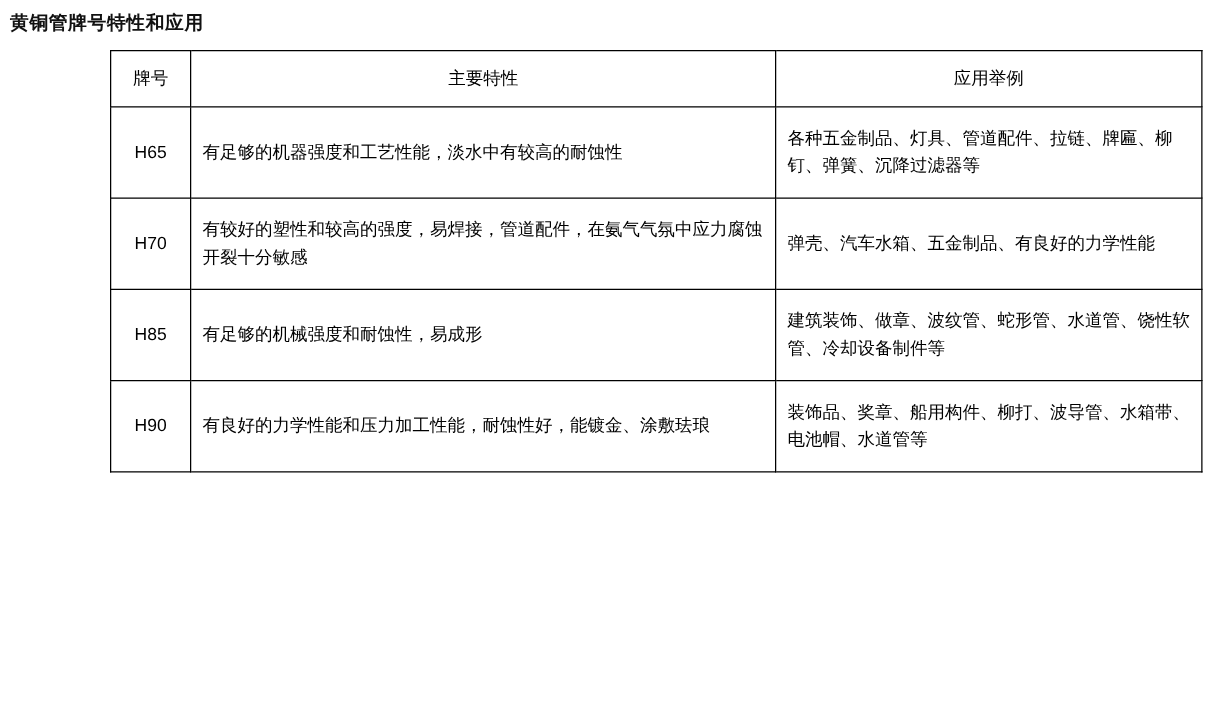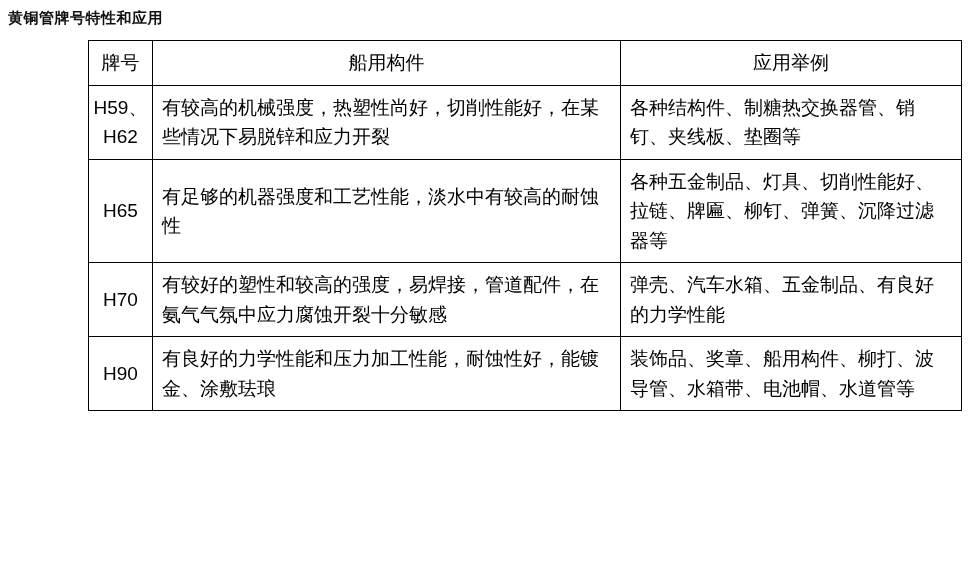--- a/index.html
+++ b/index.html
@@ -34,21 +34,21 @@
     width: 873px;
   }
   table.spec-table {
     border-collapse: collapse;
     width: 873px;
     table-layout: fixed;
   }
   table.spec-table td, table.spec-table th {
     border: 1px solid #000000;
     vertical-align: middle;
-    font-size: 19px;
+    font-size: 14px;
     line-height: 1.55;
     font-weight: normal;
     color: #000000;
     margin-top: 24px;
   }
   thead th {
     text-align: center;
     height: 36px;
     font-weight: normal;
     padding: 4px 6px;
@@ -89,40 +89,39 @@
   <div class="table-wrap">
     <table class="spec-table">
       <colgroup>
         <col class="c-grade">
         <col class="c-props">
         <col class="c-apps">
       </colgroup>
       <thead>
         <tr>
           <th>牌号</th>
-          <th>船用构件</th>
+          <th>主要特性</th>
           <th>应用举例</th>
         </tr>
       </thead>
       <tbody>
-        <tr class="row-h5962">
-          <td class="grade nowrap-break">H59、
-H62</td>
-          <td class="props">有较高的机械强度，热塑性尚好，切削性能好，在某些情况下易脱锌和应力开裂</td>
-          <td class="apps">各种结构件、制糖热交换器管、销钉、夹线板、垫圈等</td>
-        </tr>
         <tr class="row-h65">
           <td class="grade nowrap-break">H65</td>
           <td class="props">有足够的机器强度和工艺性能，淡水中有较高的耐蚀性</td>
-          <td class="apps">各种五金制品、灯具、切削性能好、拉链、牌匾、柳钉、弹簧、沉降过滤器等</td>
+          <td class="apps">各种五金制品、灯具、管道配件、拉链、牌匾、柳钉、弹簧、沉降过滤器等</td>
         </tr>
         <tr class="row-h70">
           <td class="grade nowrap-break">H70</td>
           <td class="props">有较好的塑性和较高的强度，易焊接，管道配件，在氨气气氛中应力腐蚀开裂十分敏感</td>
           <td class="apps">弹壳、汽车水箱、五金制品、有良好的力学性能</td>
+        </tr>
+        <tr class="row-h85">
+          <td class="grade nowrap-break">H85</td>
+          <td class="props">有足够的机械强度和耐蚀性，易成形</td>
+          <td class="apps">建筑装饰、做章、波纹管、蛇形管、水道管、饶性软管、冷却设备制件等</td>
         </tr>
         <tr class="row-h90">
           <td class="grade nowrap-break">H90</td>
           <td class="props">有良好的力学性能和压力加工性能，耐蚀性好，能镀金、涂敷珐琅</td>
           <td class="apps">装饰品、奖章、船用构件、柳打、波导管、水箱带、电池帽、水道管等</td>
         </tr>
 
       </tbody>
     </table>
   </div>

